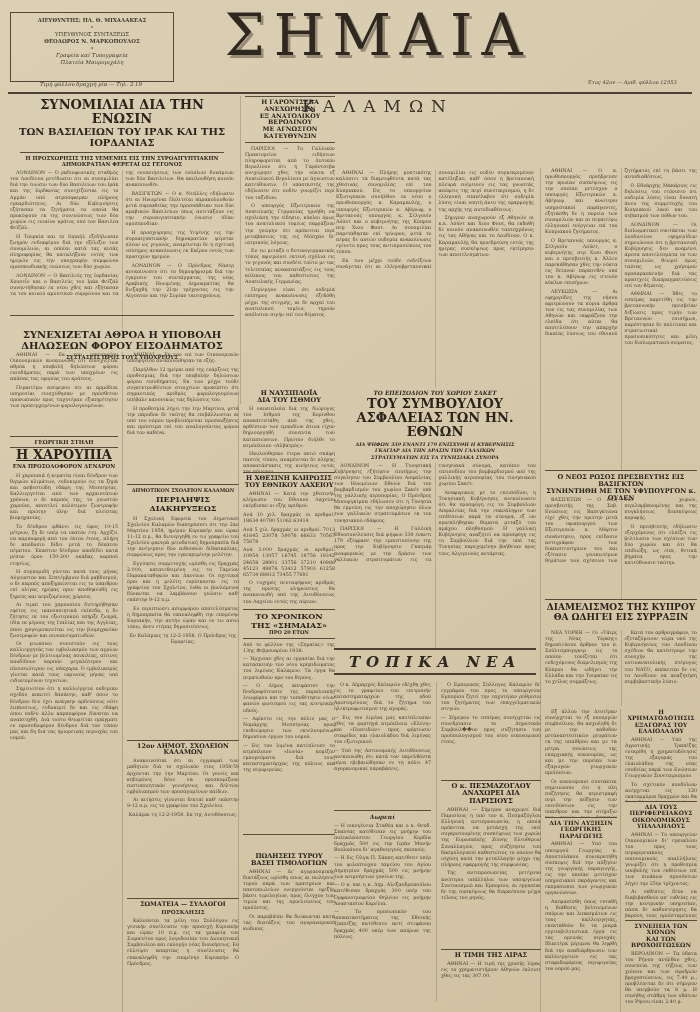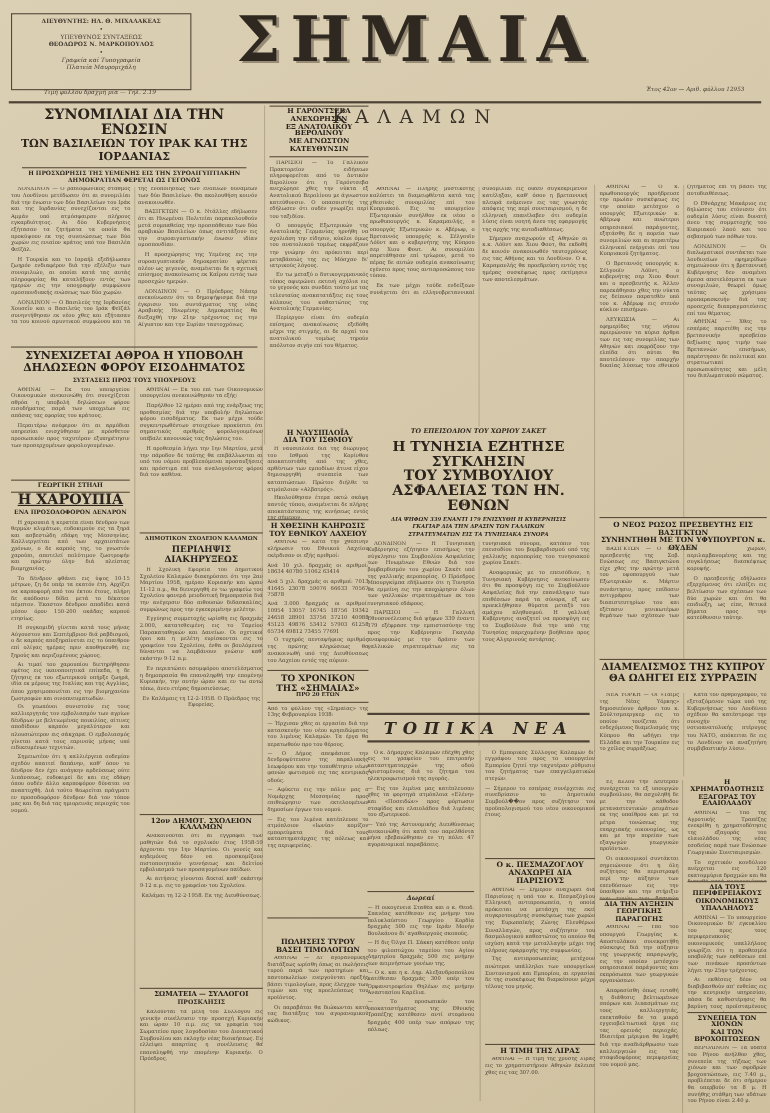--- a/index.html
+++ b/index.html
@@ -14,21 +14,21 @@
   .bt p{margin:0 0 2.5px 0;text-indent:6px;}
   .bt p.noind{text-indent:0;}
   .cols2{columns:2;column-gap:7px;column-rule:1px solid rgba(100,86,64,.28);}
   .vl{border-left:1px solid rgba(100,86,64,.30);padding-left:4px;}
   .rule-t{border-top:1px solid #5a4c3a;}
   .rule-b{border-bottom:1px solid #5a4c3a;}
   .box{border:1px solid #55483a;}
   .stack>*{display:block;}
   .flexrow{display:flex;}
   .dash{height:2px;background:#4c4134;flex:0 0 34px;margin:0 7px;}
-  .masthead-word{font-weight:bold;color:#2e2820;letter-spacing:9px;
+  .masthead-word{font-weight:normal;color:#2e2820;letter-spacing:9px;
     text-shadow:2.5px 2.5px 0 rgba(72,60,46,.45);}
 </style>
 </head>
 <body>
 
 <div class="paper">
 
   <div class="abs box stack ctr" style="left:10px;top:12px;width:162px;height:64px;padding-top:4px;font-size:5.4px;line-height:7px;">
     <span style="font-weight:bold;">ΔΙΕΥΘΥΝΤΗΣ: ΗΛ. Θ. ΜΙΧΑΛΑΚΕΑΣ</span>
     <span>•</span>
@@ -149,21 +149,21 @@
           <span>ΚΑΙ ΤΩΝ ΒΡΟΧΟΠΤΩΣΕΩΝ</span>
         </div>
         <div class="bt" style="height:78px;margin-top:2px;">
           <p>ΒΕΡΟΛΙΝΟΝ — Τα ύδατα του Ρήνου ανήλθον χθες, συνεπεία της τήξεως των χιόνων και των σφοδρών βροχοπτώσεων, εις 7.40 μ., προβλέπεται δε ότι σήμερον θα υπερβούν τα 8 μ. Η συνήθης στάθμη των υδάτων του Ρήνου είναι 2.40 μ.</p>
         </div>
       </div>
     </div>
   </div>
 
   <div class="abs" style="left:10px;top:315px;width:224px;">
-    <div class="hl rule-t" style="font-size:10px;padding-top:3px;">ΣΥΝΕΧΙΖΕΤΑΙ ΑΘΡΟΑ Η ΥΠΟΒΟΛΗ</div>
+    <div class="hl rule-t" style="font-size:10px;padding-top:14px;">ΣΥΝΕΧΙΖΕΤΑΙ ΑΘΡΟΑ Η ΥΠΟΒΟΛΗ</div>
     <div class="hl" style="font-size:10px;">ΔΗΛΩΣΕΩΝ ΦΟΡΟΥ ΕΙΣΟΔΗΜΑΤΟΣ</div>
     <div class="kick" style="font-size:5.4px;margin-top:2px;">ΣΥΣΤΑΣΕΙΣ ΠΡΟΣ ΤΟΥΣ ΥΠΟΧΡΕΟΥΣ</div>
   </div>
 
   <div class="abs" style="left:10px;top:352px;width:108px;">
     <div class="bt" style="height:84px;">
       <p>ΑΘΗΝΑΙ — Εκ του υπουργείου Οικονομικών ανεκοινώθη ότι συνεχίζεται αθρόα η υποβολή δηλώσεων φόρου εισοδήματος παρά των υποχρέων εις απάσας τας εφορίας του κράτους.</p>
       <p>Περαιτέρω ανέφερον ότι αι αρμόδιαι υπηρεσίαι ενισχύθησαν με πρόσθετον προσωπικόν προς ταχυτέραν εξυπηρέτησιν των προσερχομένων φορολογουμένων.</p>
     </div>
     <div class="kick rule-t rule-b" style="font-size:5.6px;padding:1.5px 0;">ΓΕΩΡΓΙΚΗ ΣΤΗΛΗ</div>
@@ -243,21 +243,20 @@
       <span>ΒΑΣΕΙ ΤΙΜΟΛΟΓΙΩΝ</span>
     </div>
     <div class="bt" style="height:80px;margin-top:2px;">
       <p>ΑΘΗΝΑΙ — Δι' αγορανομικής διατάξεως ωρίσθη όπως αι πωλήσεις τυρού παρά των πρατηρίων και παντοπωλείων ενεργούνται εφεξής βάσει τιμολογίων, προς έλεγχον των τιμών και της προελεύσεως του προϊόντος.</p>
       <p>Οι παραβάται θα διώκωνται κατά τας διατάξεις του αγορανομικού κώδικος.</p>
     </div>
   </div>
 
   <div class="abs" style="left:334px;top:390px;width:202px;">
     <div class="kick" style="font-size:5.8px;font-style:italic;">ΤΟ ΕΠΕΙΣΟΔΙΟΝ ΤΟΥ ΧΩΡΙΟΥ ΣΑΚΕΤ</div>
-    <div class="hl" style="font-size:12.5px;margin-top:2px;">Η ΤΥΝΗΣΙΑ ΕΖΗΤΗΣΕ ΣΥΓΚΛΗΣΙΝ</div>
     <div class="hl" style="font-size:13px;">ΤΟΥ ΣΥΜΒΟΥΛΙΟΥ ΑΣΦΑΛΕΙΑΣ ΤΩΝ ΗΝ. ΕΘΝΩΝ</div>
     <div class="kick" style="font-size:4.9px;font-style:italic;margin:2px 20px 3px;">ΔΙΑ ΨΗΦΩΝ 339 ΕΝΑΝΤΙ 179 ΕΝΙΣΧΥΘΗ Η ΚΥΒΕΡΝΗΣΙΣ ΓΚΑΓΙΑΡ ΔΙΑ ΤΗΝ ΔΡΑΣΙΝ ΤΩΝ ΓΑΛΛΙΚΩΝ ΣΤΡΑΤΕΥΜΑΤΩΝ ΕΙΣ ΤΑ ΤΥΝΗΣΙΑΚΑ ΣΥΝΟΡΑ</div>
     <div class="bt cols2" style="height:186px;">
       <p>ΛΟΝΔΙΝΟΝ — Η Τυνησιακή Κυβέρνησις εζήτησεν επισήμως την σύγκλησιν του Συμβουλίου Ασφαλείας των Ηνωμένων Εθνών διά τον βομβαρδισμόν του χωρίου Σακέτ υπό της γαλλικής αεροπορίας. Ο Πρόεδρος Μπουργκίμπα εδήλωσεν ότι η Τυνησία θα εμμείνη εις την αποχώρησιν όλων των γαλλικών στρατευμάτων εκ του τυνησιακού εδάφους.</p>
       <p>ΠΑΡΙΣΙΟΙ — Η Γαλλική Εθνοσυνέλευσις διά ψήφων 339 έναντι 179 εξέφρασε την εμπιστοσύνην της προς την Κυβέρνησιν Γκαγιάρ αναφορικώς με την δράσιν των γαλλικών στρατευμάτων εις τα τυνησιακά σύνορα, κατόπιν του επεισοδίου του βομβαρδισμού υπό της γαλλικής αεροπορίας του τυνησιακού χωρίου Σακέτ.</p>
       <p>Αναφορικώς με το επεισόδιον, η Τυνησιακή Κυβέρνησις ανεκοίνωσεν ότι θα προσφύγη εις το Συμβούλιον Ασφαλείας διά την επανάληψιν των επιθέσεων παρά τα σύνορα, εξ ων προεκλήθησαν θύματα μεταξύ του αμάχου πληθυσμού. Η γαλλική Κυβέρνησις αναζητεί να προσφύγη εις το Συμβούλιον διά την υπό της Τυνησίας παρεχομένην βοήθειαν προς τους Αλγερινούς αντάρτας.</p>
     </div>
   </div>
 
   <div class="abs ctr" style="left:334px;top:648px;width:202px;border-top:2px solid #4c4134;border-bottom:2px solid #4c4134;padding:2px 0;">

